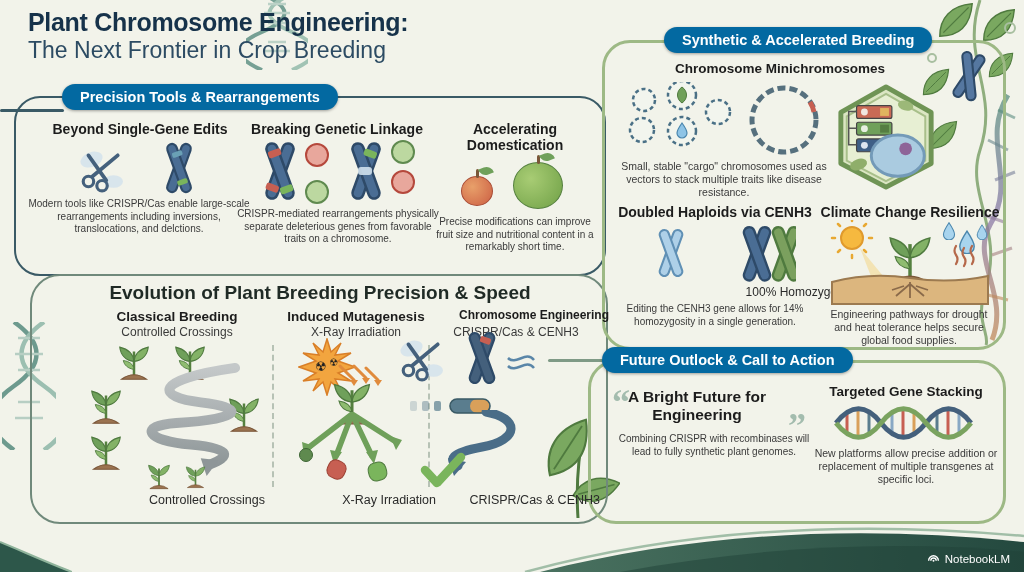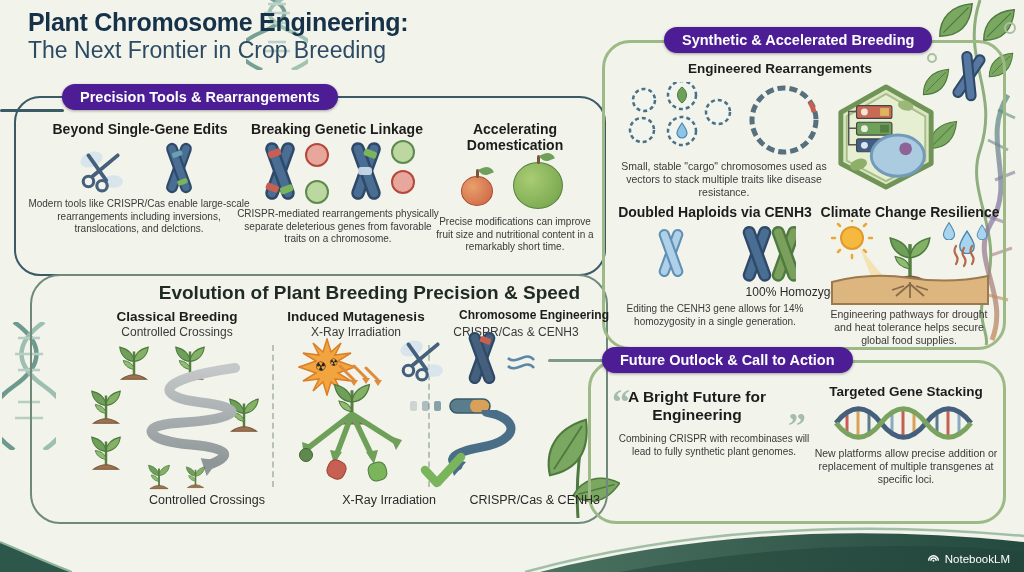--- a/index.html
+++ b/index.html
@@ -1,33 +1,33 @@
 <!DOCTYPE html>
 <html><head>
 <meta charset="utf-8">
 <style>
   html,body{margin:0;padding:0;background:#e8e8e0;}
   #stage{position:relative;width:1024px;height:572px;background:#f2f3ea;overflow:hidden;
          font-family:"Liberation Sans", sans-serif;}
   .abs{position:absolute;}
-  .pill{position:absolute;background:#4c1d95;color:#fff;font-weight:bold;font-size:14.5px;
+  .pill{position:absolute;background:#0369a1;color:#fff;font-weight:bold;font-size:14.5px;
         padding:5px 18px;border-radius:16px;white-space:nowrap;z-index:6;
         box-shadow:0 1px 3px rgba(0,0,0,.35);}
   .panel{position:absolute;background:transparent;z-index:2;}
   .panel.slate{border:2.5px solid #3a5a66;border-radius:26px;}
   .panel.sage{border:2.5px solid #70897b;border-radius:30px;}
   .panel.green{border:3px solid #9db985;border-radius:28px;}
   .title-line1{font-size:25px;font-weight:bold;color:#16324a;letter-spacing:-.3px;line-height:1.1;}
   .title-line2{font-size:23px;font-weight:normal;color:#2c4b63;line-height:1.15;}
   .card-head{position:absolute;font-weight:bold;font-size:14px;color:#1c1c1c;text-align:center;line-height:1.15;z-index:3;}
   .sub-head{position:absolute;font-size:12px;color:#3a3a3a;text-align:center;line-height:1.1;z-index:3;}
   .body-text{position:absolute;font-size:10px;color:#3a3a3a;text-align:center;line-height:1.26;z-index:3;}
   .body-text.small{font-size:10.5px;}
   .caption{position:absolute;font-size:12.5px;color:#2a2a2a;text-align:right;z-index:3;}
-  .evo-title{position:absolute;font-weight:bold;font-size:19px;color:#1f2a25;text-align:right;z-index:3;}
+  .evo-title{position:absolute;font-weight:bold;font-size:19px;color:#1f2a25;text-align:center;z-index:3;}
   .divider{position:absolute;border-left:2px dashed #b7c2b5;z-index:2;}
   .quote-mark{position:absolute;font-family:"Liberation Serif", serif;font-weight:bold;
               font-size:36px;color:#a3bcae;z-index:3;line-height:1;}
   .apple{position:absolute;border-radius:50%;z-index:3;}
   .apple::before{content:"";position:absolute;width:3px;height:9px;background:#7a5638;
                  left:48%;top:-8px;border-radius:2px;}
   .apple::after{content:"";position:absolute;width:14px;height:8px;background:#6fa05a;
                 border-radius:0 10px 0 10px;left:55%;top:-10px;transform:rotate(-20deg);}
   .stub{position:absolute;height:2.5px;border-radius:2px;z-index:1;}
   .brand{position:absolute;right:14px;bottom:7px;display:flex;align-items:center;gap:5px;
@@ -216,21 +216,21 @@
     <polygon points="20,48 38,52 26,66" fill="#4a6d88"></polygon>
   </svg>
   <svg class="abs icon" style="left:420px;top:452px" width="46" height="36" viewBox="0 0 46 36">
     <path d="M5 18 L17 31 L41 5" stroke="#7ab55c" stroke-width="8.5" fill="none" stroke-linecap="round" stroke-linejoin="round"></path>
   </svg>
   <div class="caption" style="left:420px;top:493px;width:180px">CRISPR/Cas &amp; CENH3</div>
 
   <div class="panel green" style="left:602px;top:40px;width:398px;height:304px;"></div>
   <div class="pill" style="left:664px;top:27px;">Synthetic &amp; Accelerated Breeding</div>
 
-  <div class="card-head" style="left:660px;top:61px;width:240px;font-size:13.5px">Engineered Rearrangements</div>
+  <div class="card-head" style="left:660px;top:61px;width:240px;font-size:13.5px">Chromosome Minichromosomes</div>
 
   <svg class="abs icon" style="left:626px;top:82px" width="212" height="78" viewBox="0 0 212 78">
     <circle cx="18" cy="18" r="11" fill="#f2f5ee" stroke="#4a7086" stroke-width="2.5" stroke-dasharray="4 3"></circle>
     <circle cx="56" cy="13" r="14" fill="#f2f5ee" stroke="#4a7086" stroke-width="2.5" stroke-dasharray="4 3"></circle>
     <path d="M56 5 C50 9 50 17 56 21 C62 17 62 9 56 5 Z" fill="#6fa05a" stroke="#4f7a3f" stroke-width="1"></path>
     <circle cx="16" cy="48" r="12" fill="#f2f5ee" stroke="#4a7086" stroke-width="2.5" stroke-dasharray="4 3"></circle>
     <circle cx="56" cy="49" r="14" fill="#f2f5ee" stroke="#4a7086" stroke-width="2.5" stroke-dasharray="4 3"></circle>
     <path d="M56 41 C56 41 51 48 51 51 a5 5 0 0 0 10 0 C61 48 56 41 56 41 Z" fill="#8ec4e6" stroke="#4a86ad" stroke-width="1.2"></path>
     <circle cx="92" cy="30" r="12" fill="#f2f5ee" stroke="#4a7086" stroke-width="2.5" stroke-dasharray="4 3"></circle>
     <circle cx="158" cy="38" r="32" fill="none" stroke="#56707e" stroke-width="5" stroke-dasharray="8 4"></circle>

